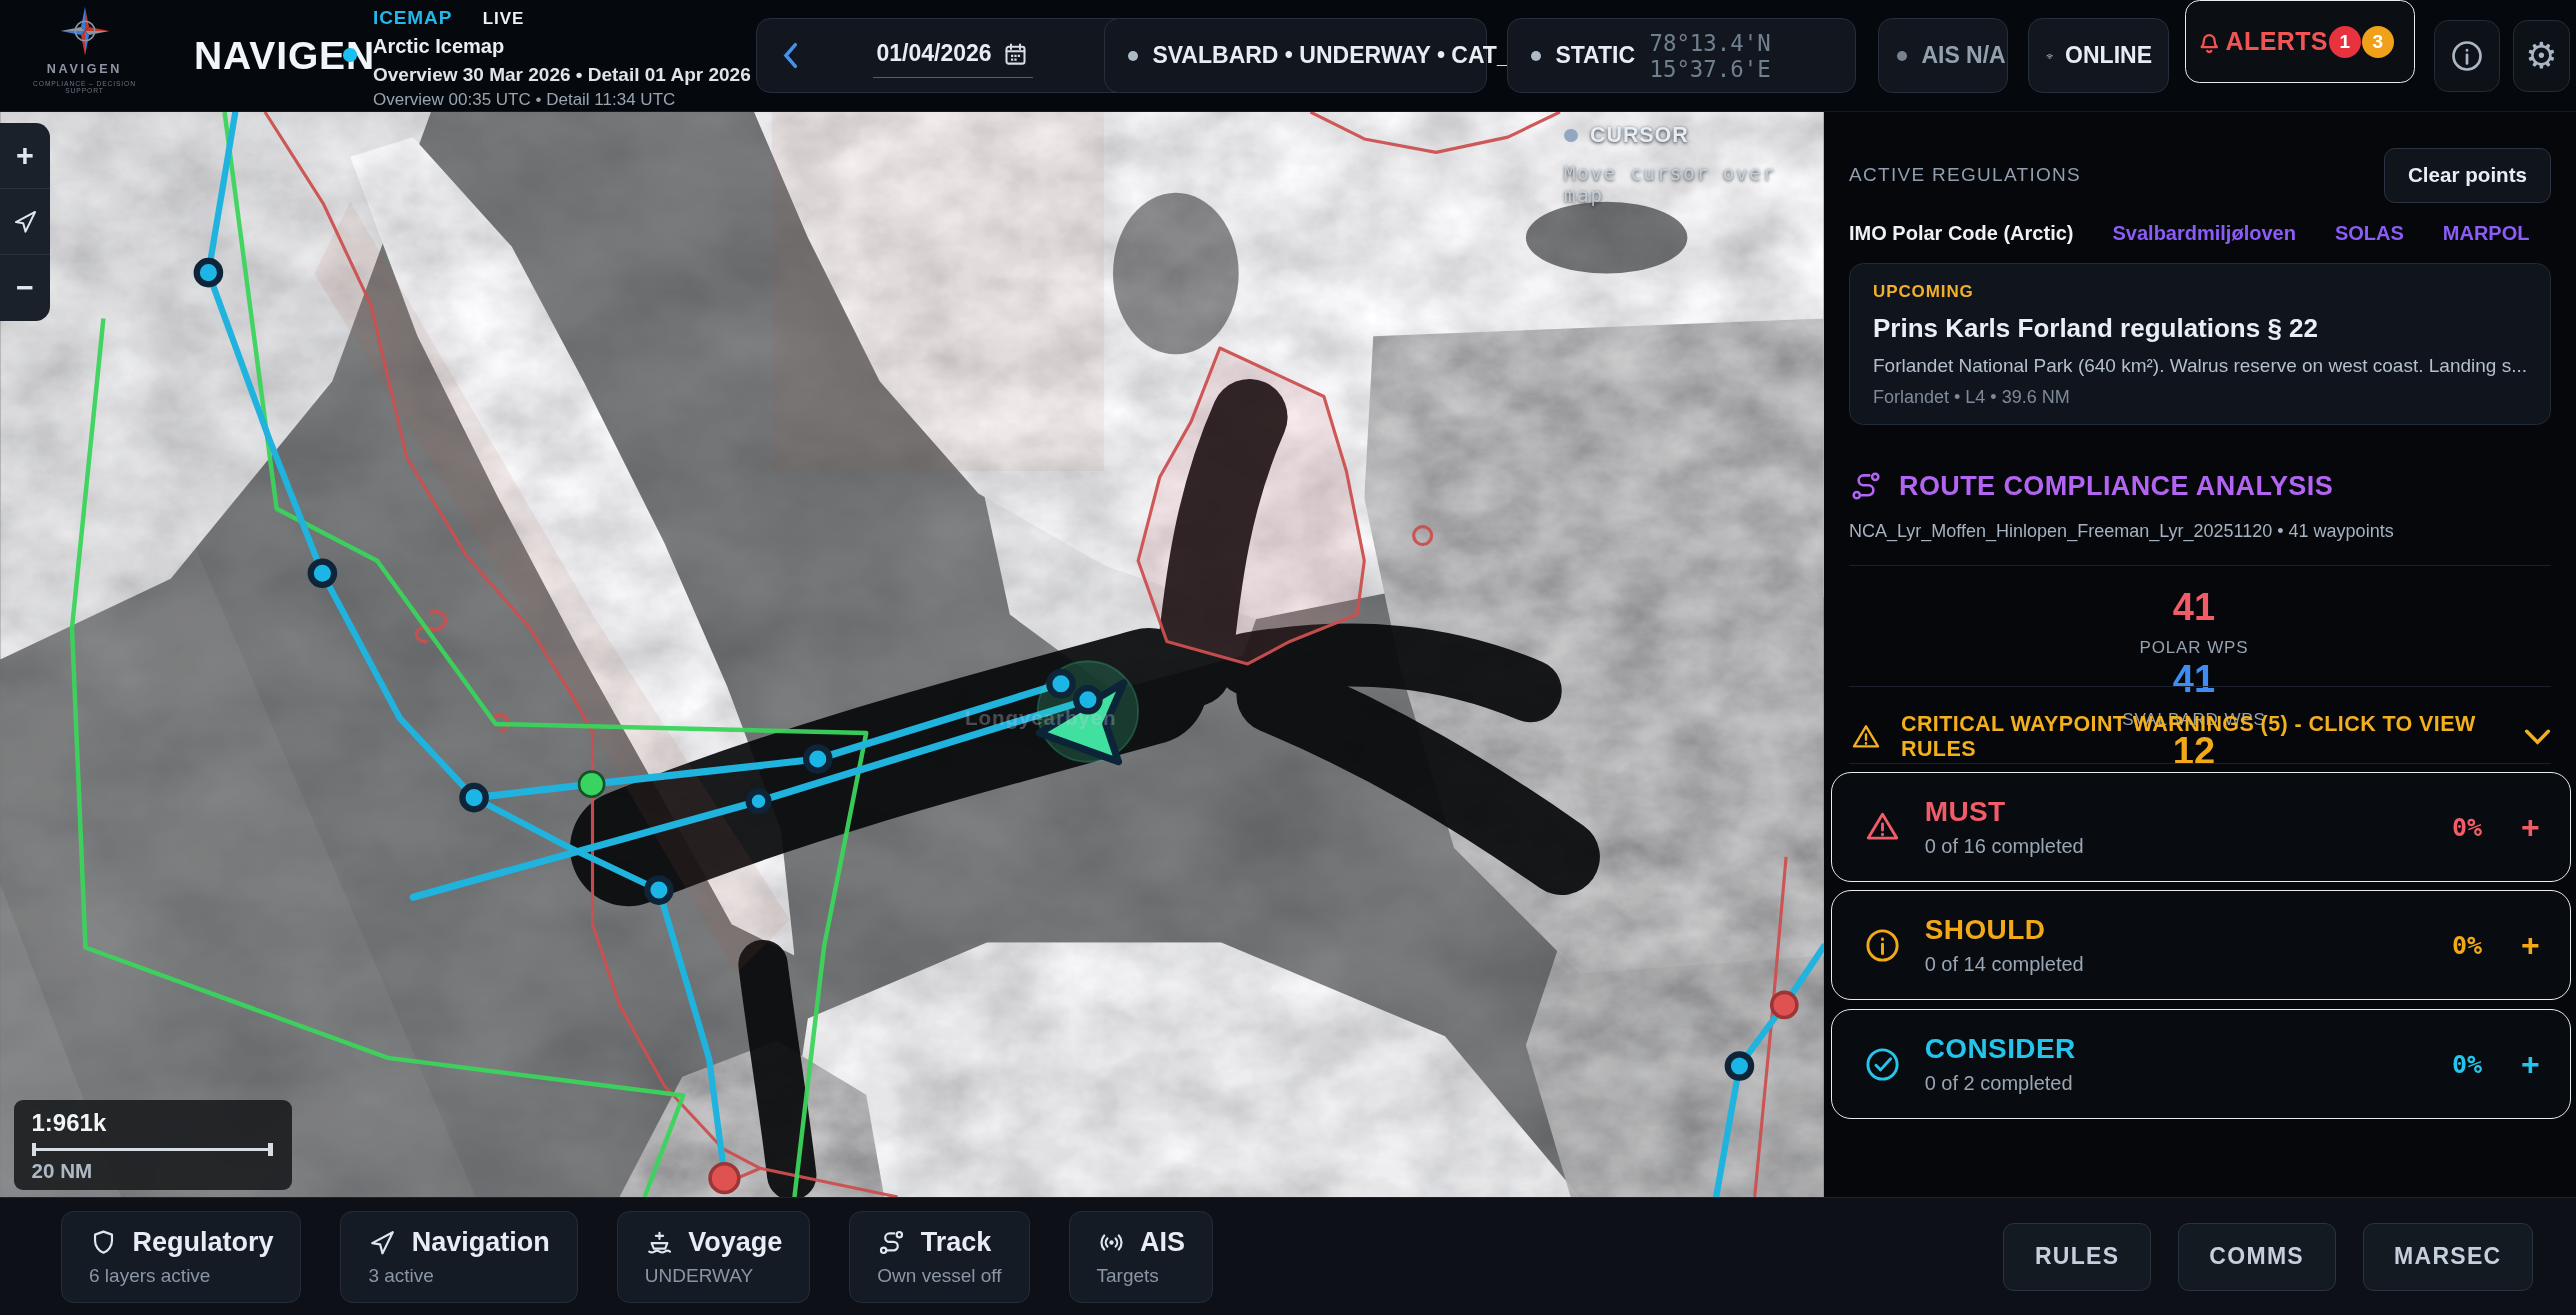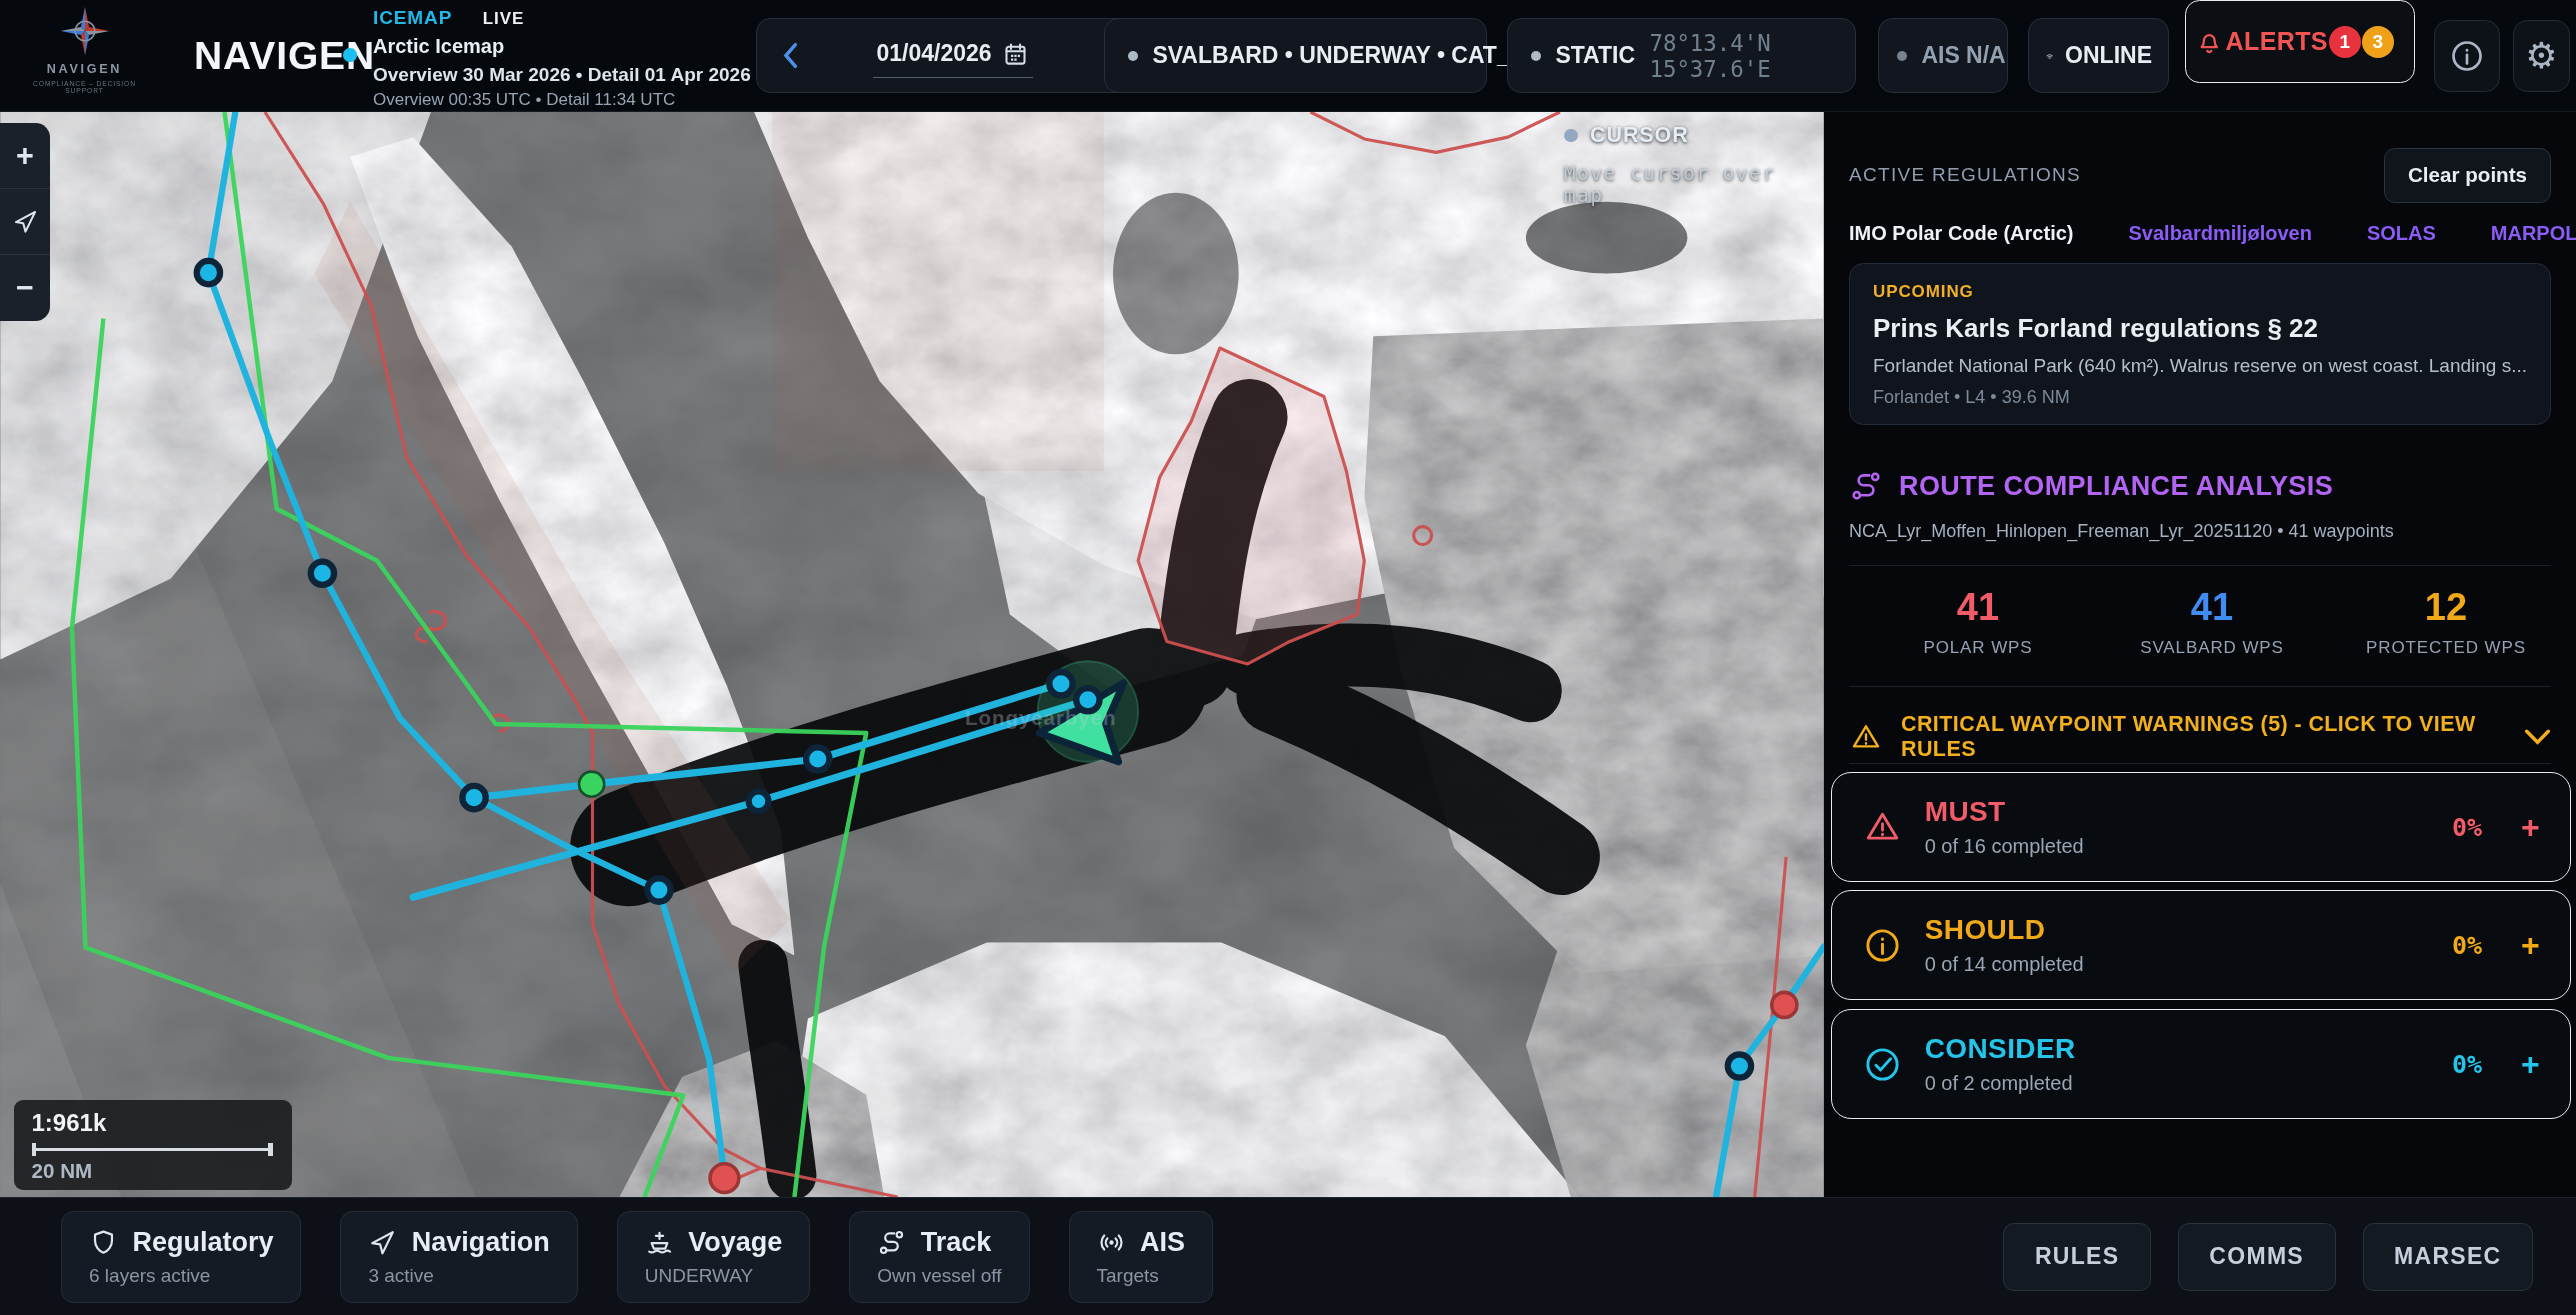--- a/index.html
+++ b/index.html
@@ -70,34 +70,34 @@
   .scale-dist { font-size:20.6px; font-weight:bold; color:#aeb9c4; }
   .place-label { position:absolute; left:965px; top:594px; font-size:20.6px; font-weight:bold;
     color:rgba(195,205,215,.32); letter-spacing:0.9px; z-index:4; }
 
   
   .panel { position:absolute; left:1824px; top:112px; width:752px; height:1085px; background:#05070b; z-index:20; }
   .panel-titlerow { position:absolute; left:25px; top:36px; right:25px; display:flex; align-items:center; justify-content:space-between; }
   .panel-title { font-size:19px; color:#929eae; letter-spacing:1.3px; }
   .clear-btn { background:#10141b; border:0.9px solid #2b3442; border-radius:10.8px; padding:14.4px 23px;
     font-size:20.6px; font-weight:bold; color:#e8edf4; }
-  .tabs { position:absolute; left:25px; top:110px; display:flex; gap:55px; }
+  .tabs { position:absolute; left:25px; top:110px; display:flex; gap:39px; }
   .tab { font-size:20px; font-weight:bold; color:#8b5cf6; white-space:nowrap; }
   .tab.active { color:#eef2f7; }
   .upcoming-card { position:absolute; left:25px; top:151px; width:702px; height:162px; background:#10151d;
     border:0.9px solid #222b38; border-radius:14.4px; padding:18px 23px; }
   .up-tag { color:#f2b029; font-weight:bold; font-size:17px; letter-spacing:0.9px; }
   .up-title { color:#eaeff5; font-weight:bold; font-size:26px; margin-top:10.8px; }
   .up-desc { color:#b4bfcc; font-size:19px; margin-top:10.8px; white-space:nowrap; overflow:hidden; }
   .up-meta { color:#7e8a99; font-size:18px; margin-top:10.8px; }
   .route-header { position:absolute; left:25px; top:357px; display:flex; align-items:center; gap:16px; }
   .route-title { color:#b464f2; font-weight:bold; font-size:27px; letter-spacing:0.4px; }
   .route-sub { position:absolute; left:25px; top:409px; font-size:18px; color:#a6b2c1; }
   .divider { position:absolute; left:25px; width:702px; height:0.9px; background:#1a212c; }
-  .stats { position:absolute; left:37px; top:474px; width:702px; display:flex; }
+  .stats { position:absolute; left:19px; top:474px; width:702px; display:flex;flex-direction:column; }
   .stat { flex:1; text-align:center; }
   .stat-num { font-size:38px; font-weight:bold; }
   .stat-label { font-size:17px; color:#96a2b2; letter-spacing:0.9px; margin-top:9px; }
   .warn-row { position:absolute; left:25px; top:600px; width:702px; display:flex; align-items:center; gap:18px; }
   .warn-text { color:#f2af1e; font-weight:bold; font-size:21.5px; letter-spacing:0.4px; flex:1; }
   .group-card { position:absolute; left:7.2px; width:740px; height:110px; background:#080b10;
     border:1.8px solid #e8ecf1; border-radius:20px; display:flex; align-items:center; padding:0 30.5px; gap:23px; }
   .gc-text { flex:1; }
   .gc-name { font-weight:bold; font-size:28px; letter-spacing:0.4px; }
   .gc-sub { font-size:20px; color:#9aa6b4; margin-top:7.2px; }

